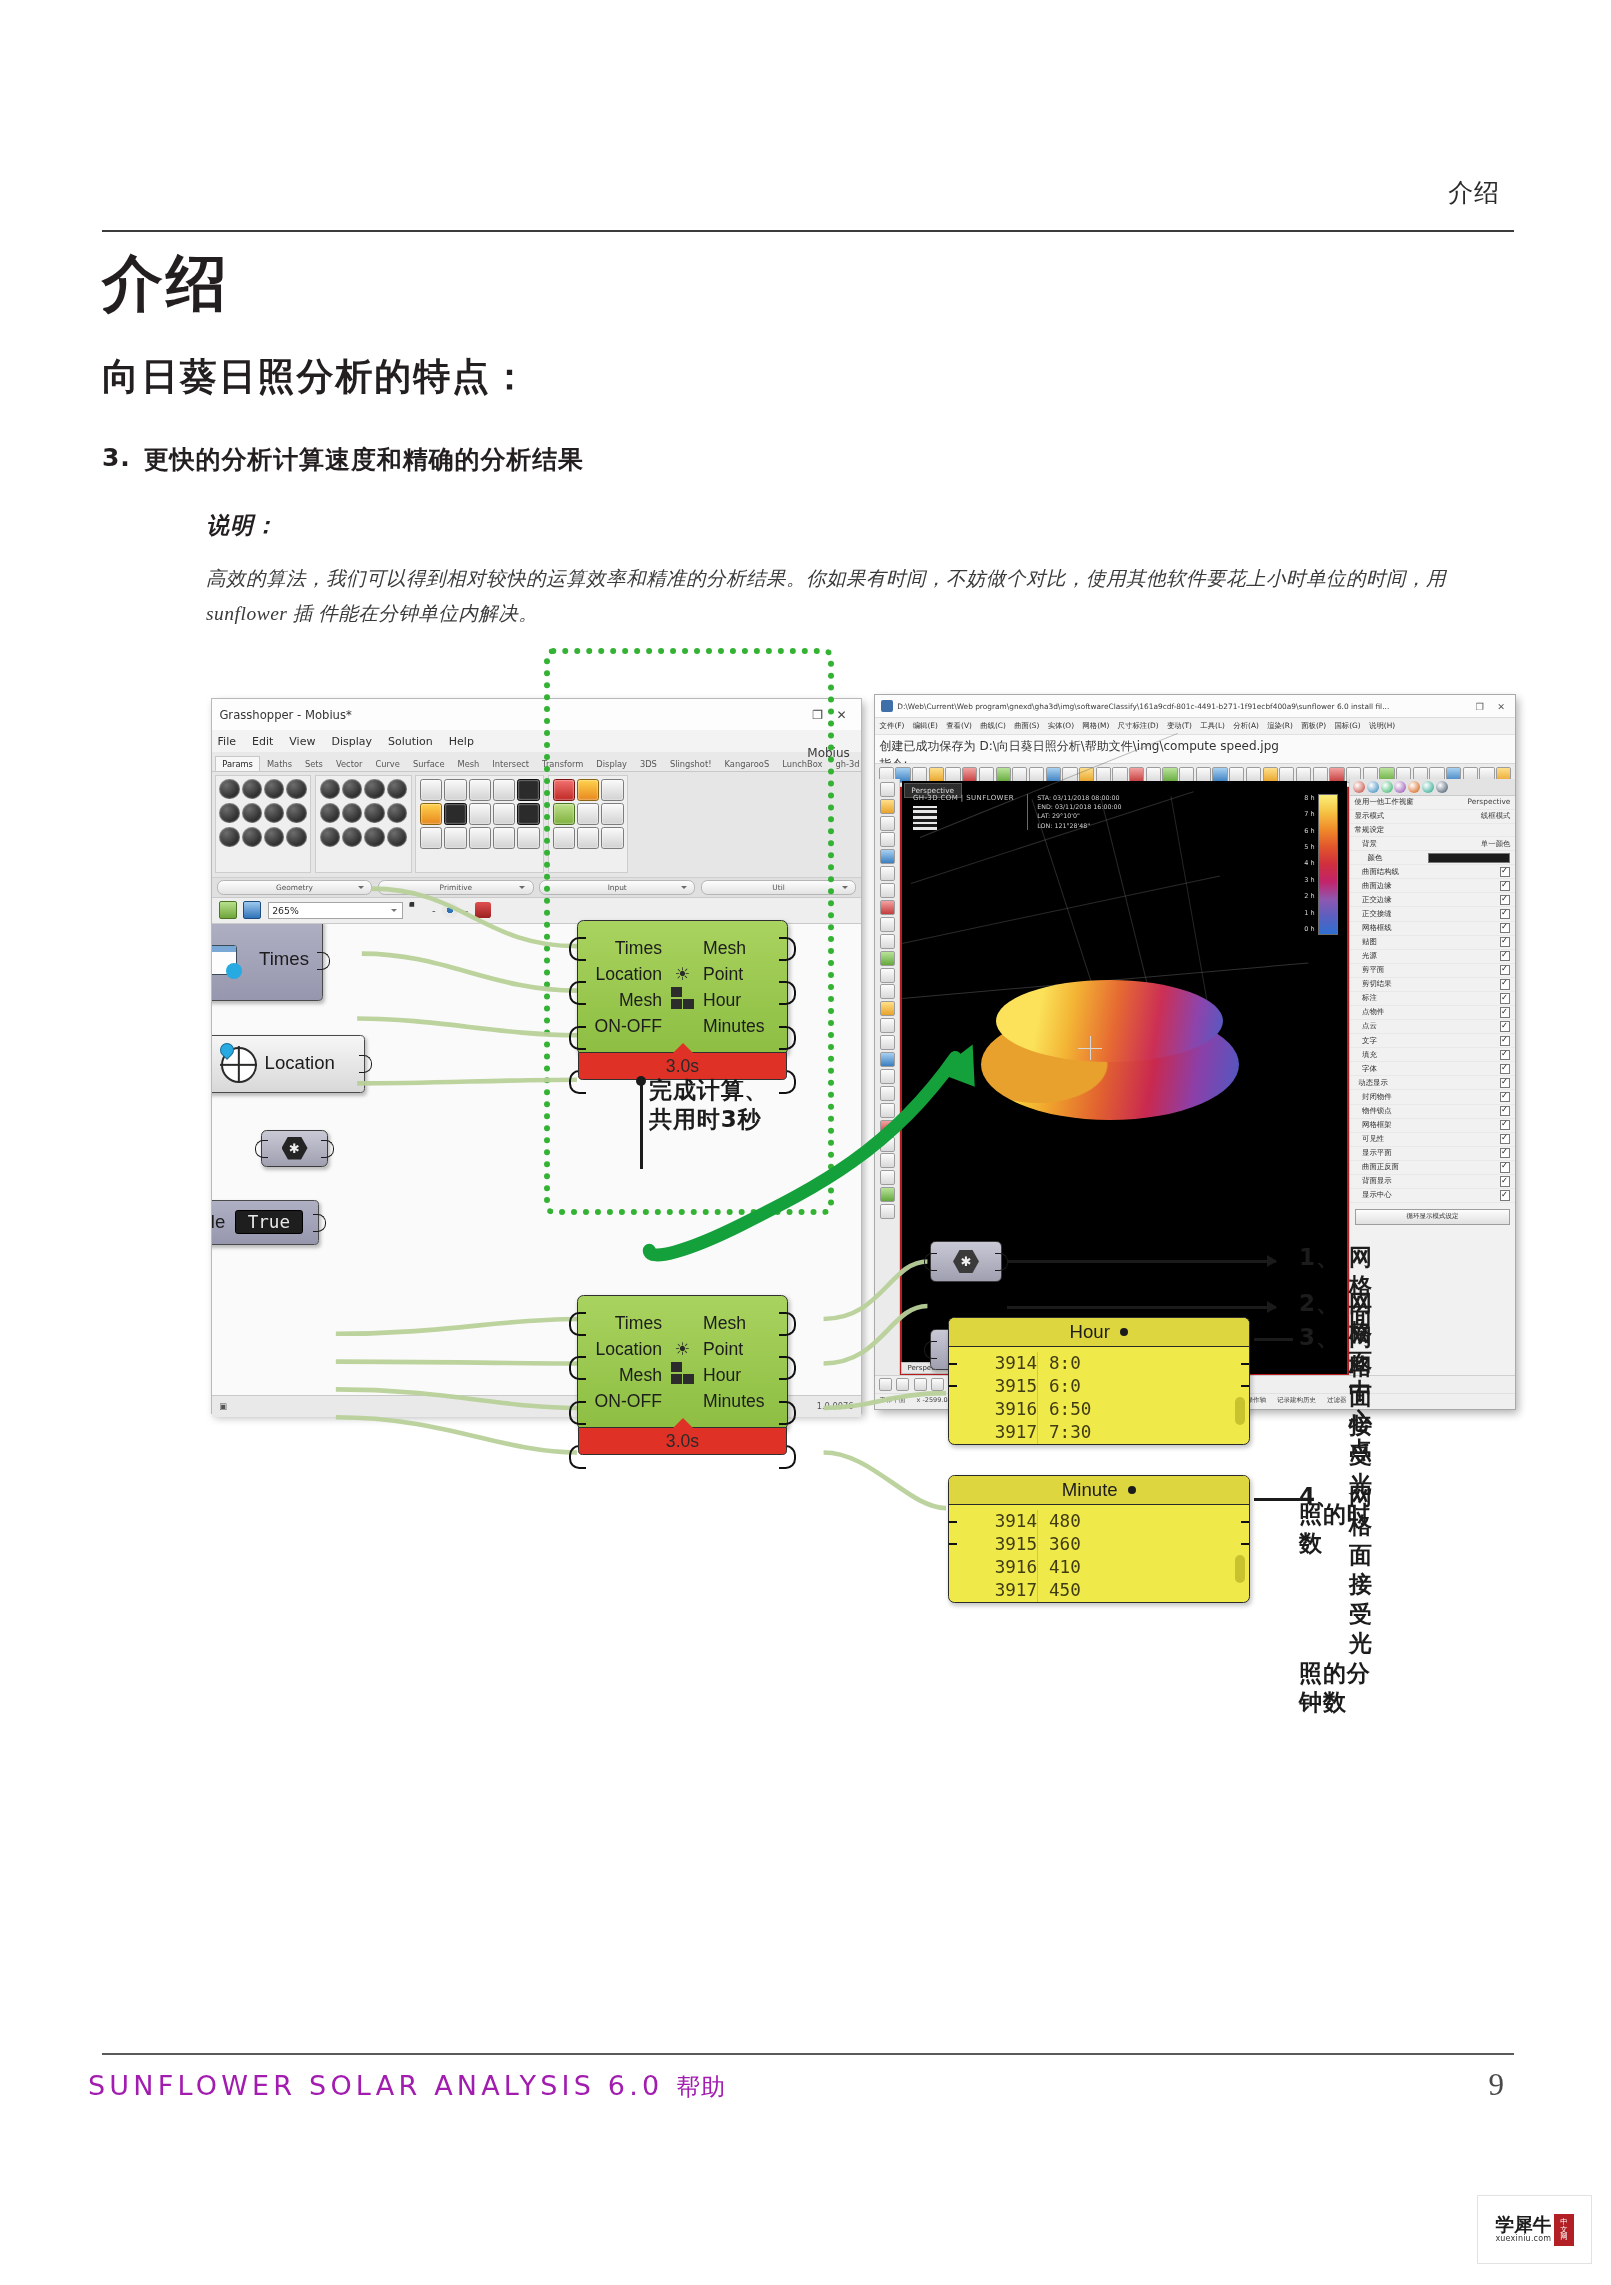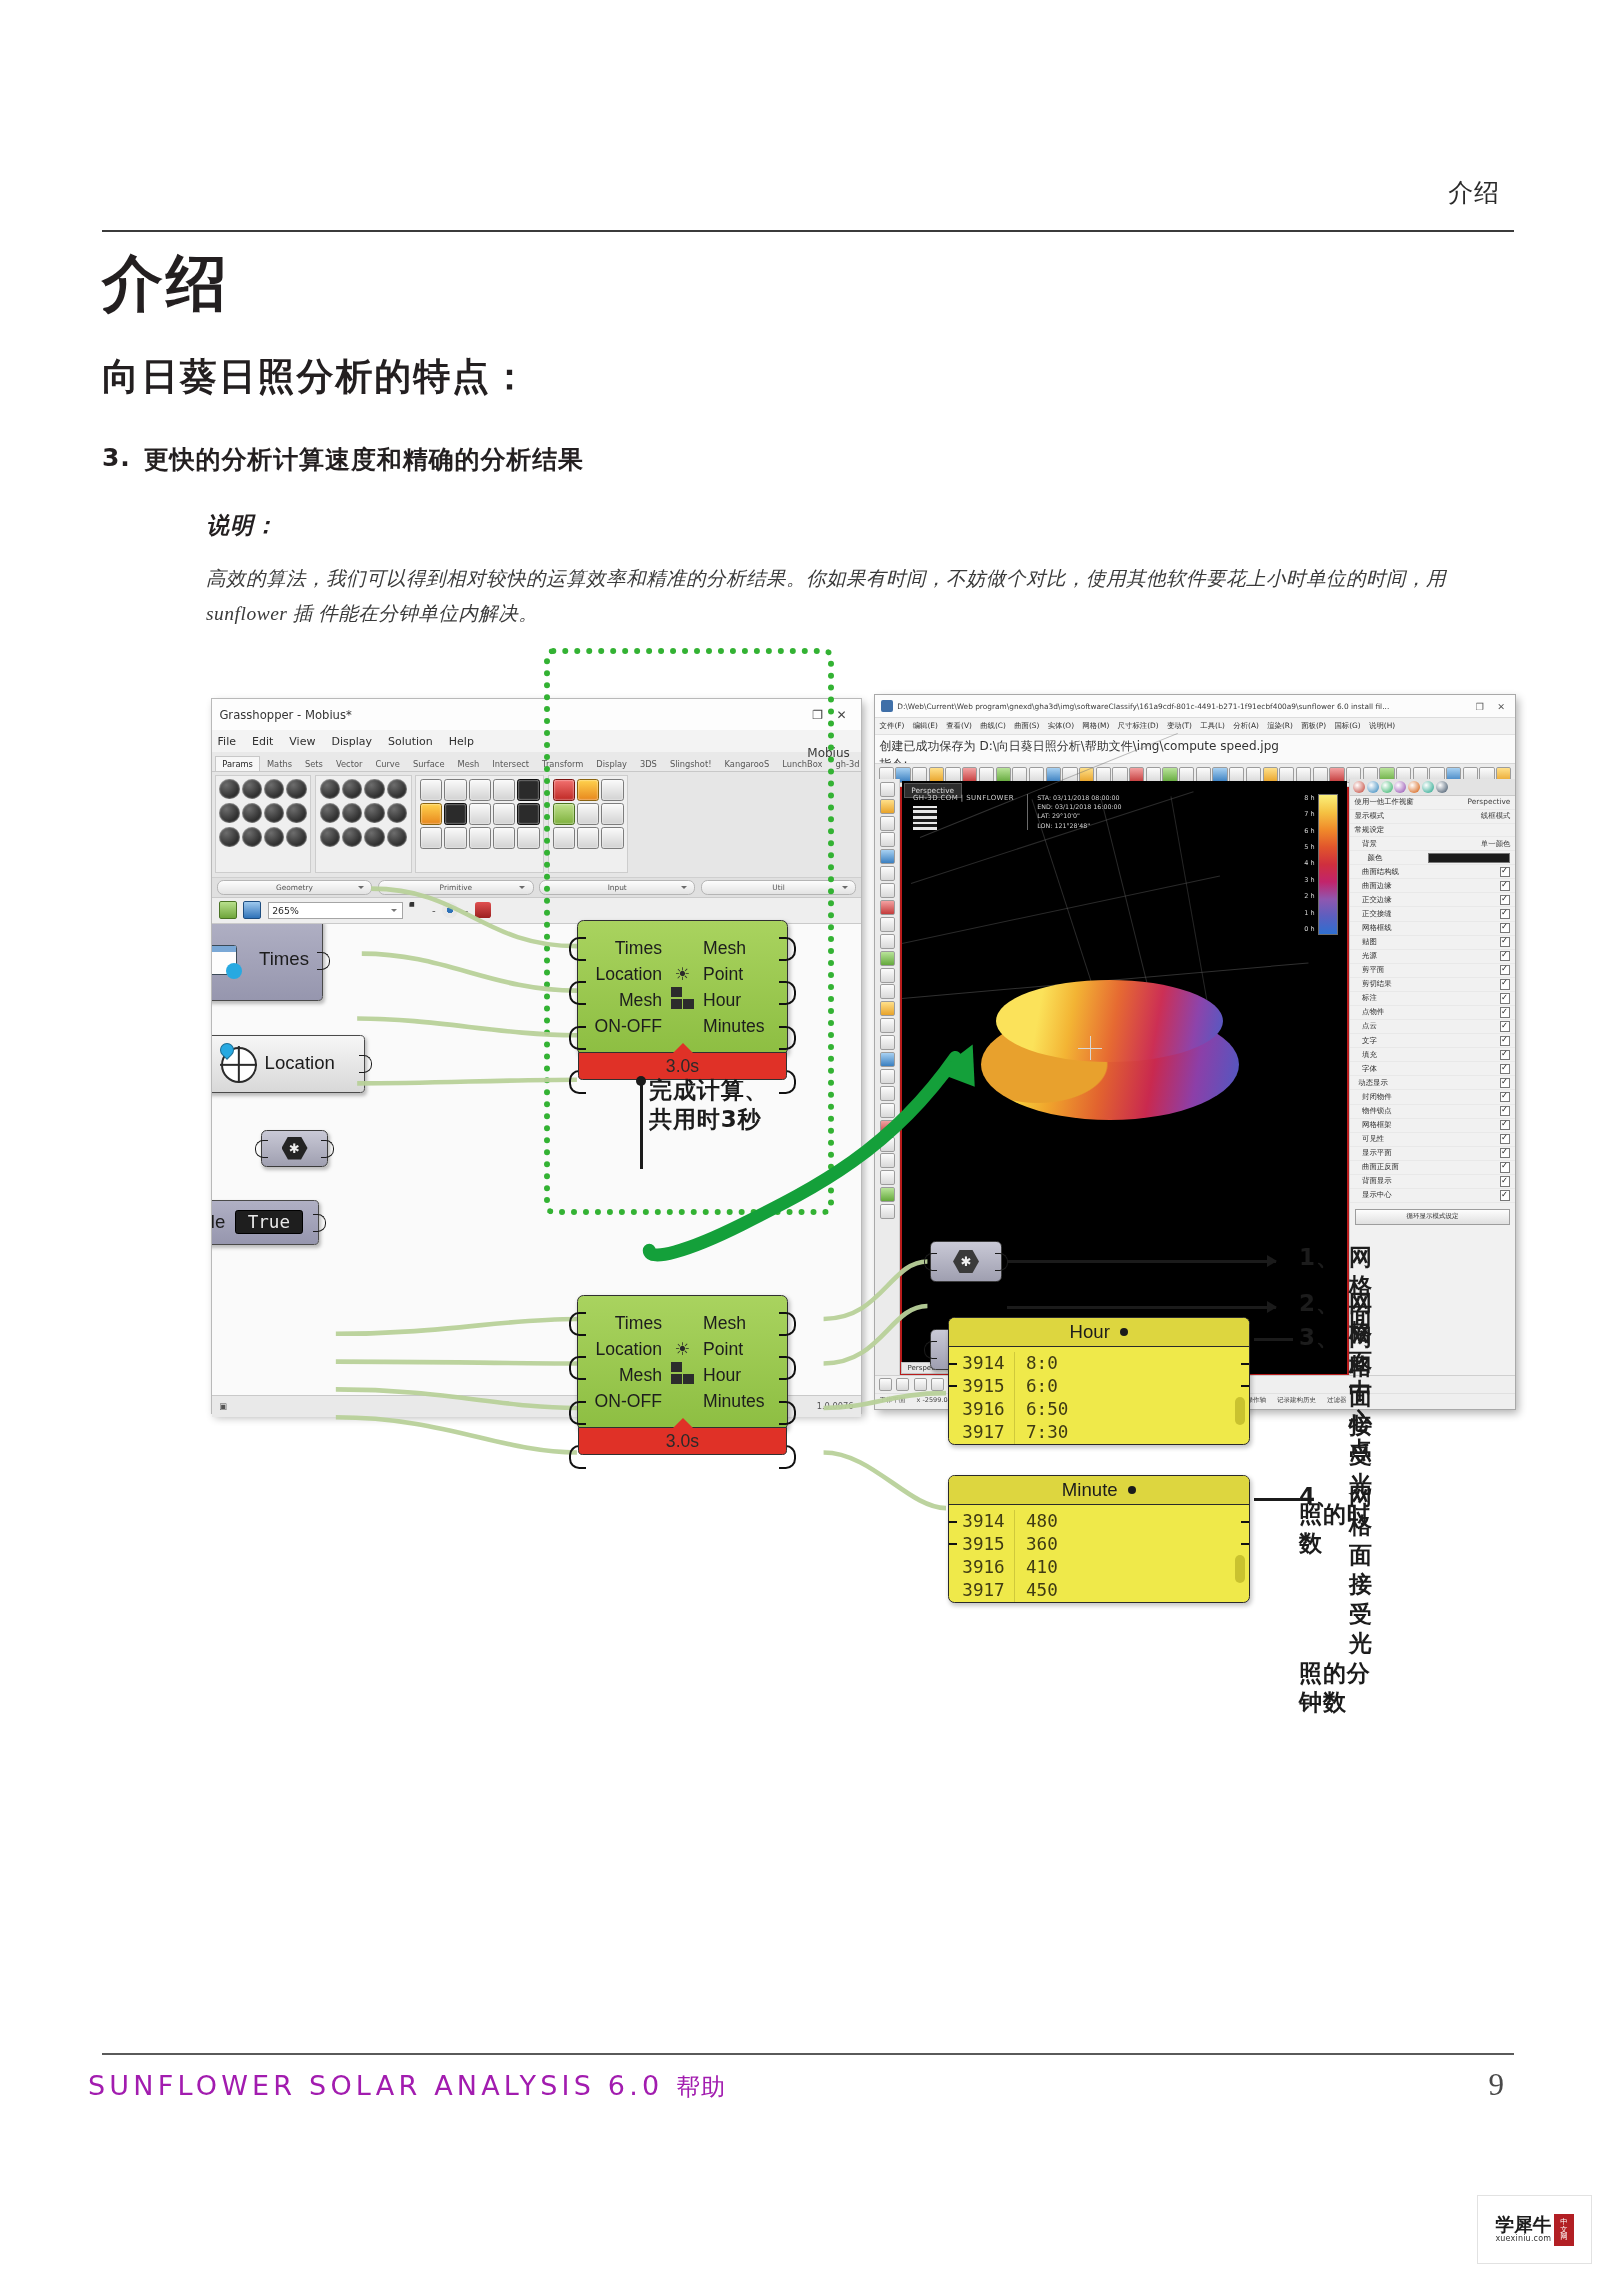--- a/index.html
+++ b/index.html
@@ -216,21 +216,21 @@
     position:absolute;border:1.9px solid #2a2a2a;border-radius:6.5px;background:#efe94a;
     box-shadow:1.9px 2.8px 4.6px rgba(0,0,0,.22);overflow:hidden;
   }
   .ypanel .cap{
     height:28px;background:#ddd63f;border-bottom:1.9px solid #2a2a2a;display:flex;align-items:center;
     justify-content:center;gap:10.2px;font-size:18.6px;color:#1c1c1c;font-family:"Liberation Sans",sans-serif;
   }
   .ypanel .cap .dot{width:8.3px;height:8.3px;border-radius:50%;background:#1b1b1b;}
   .ypanel .rows{padding:4.6px 0 3.7px 0;}
   .ypanel .row{display:flex;font-size:17.6px;color:#3f3b14;font-family:"DejaVu Sans Mono",monospace;line-height:1.32;}
-  .ypanel .row .idx{width:61px;text-align:center;padding-left:4px;border-right:0.9px solid #cfc93c;}
+  .ypanel .row .idx{width:61px;text-align:right;padding-left:27px;border-right:0.9px solid #cfc93c;}
   .ypanel .row .val{padding-left:11px;}
   .ypanel .grip{position:absolute;right:3.7px;bottom:18.6px;width:10.2px;height:28px;border-radius:5.6px;background:#c9c22f;}
 
   
   .note{
     position:absolute;font-family:"DejaVu Sans",sans-serif;font-weight:bold;font-size:23px;
     color:#1c1c1c;line-height:1.28;letter-spacing:0.9px;
   }
   .leader{position:absolute;height:2.8px;background:#1b1b1b;}
   .leader .arrow{position:absolute;right:-0.9px;top:-4.6px;width:0;height:0;border-top:6px solid transparent;border-bottom:6px solid transparent;border-left:10.2px solid #1b1b1b;}

